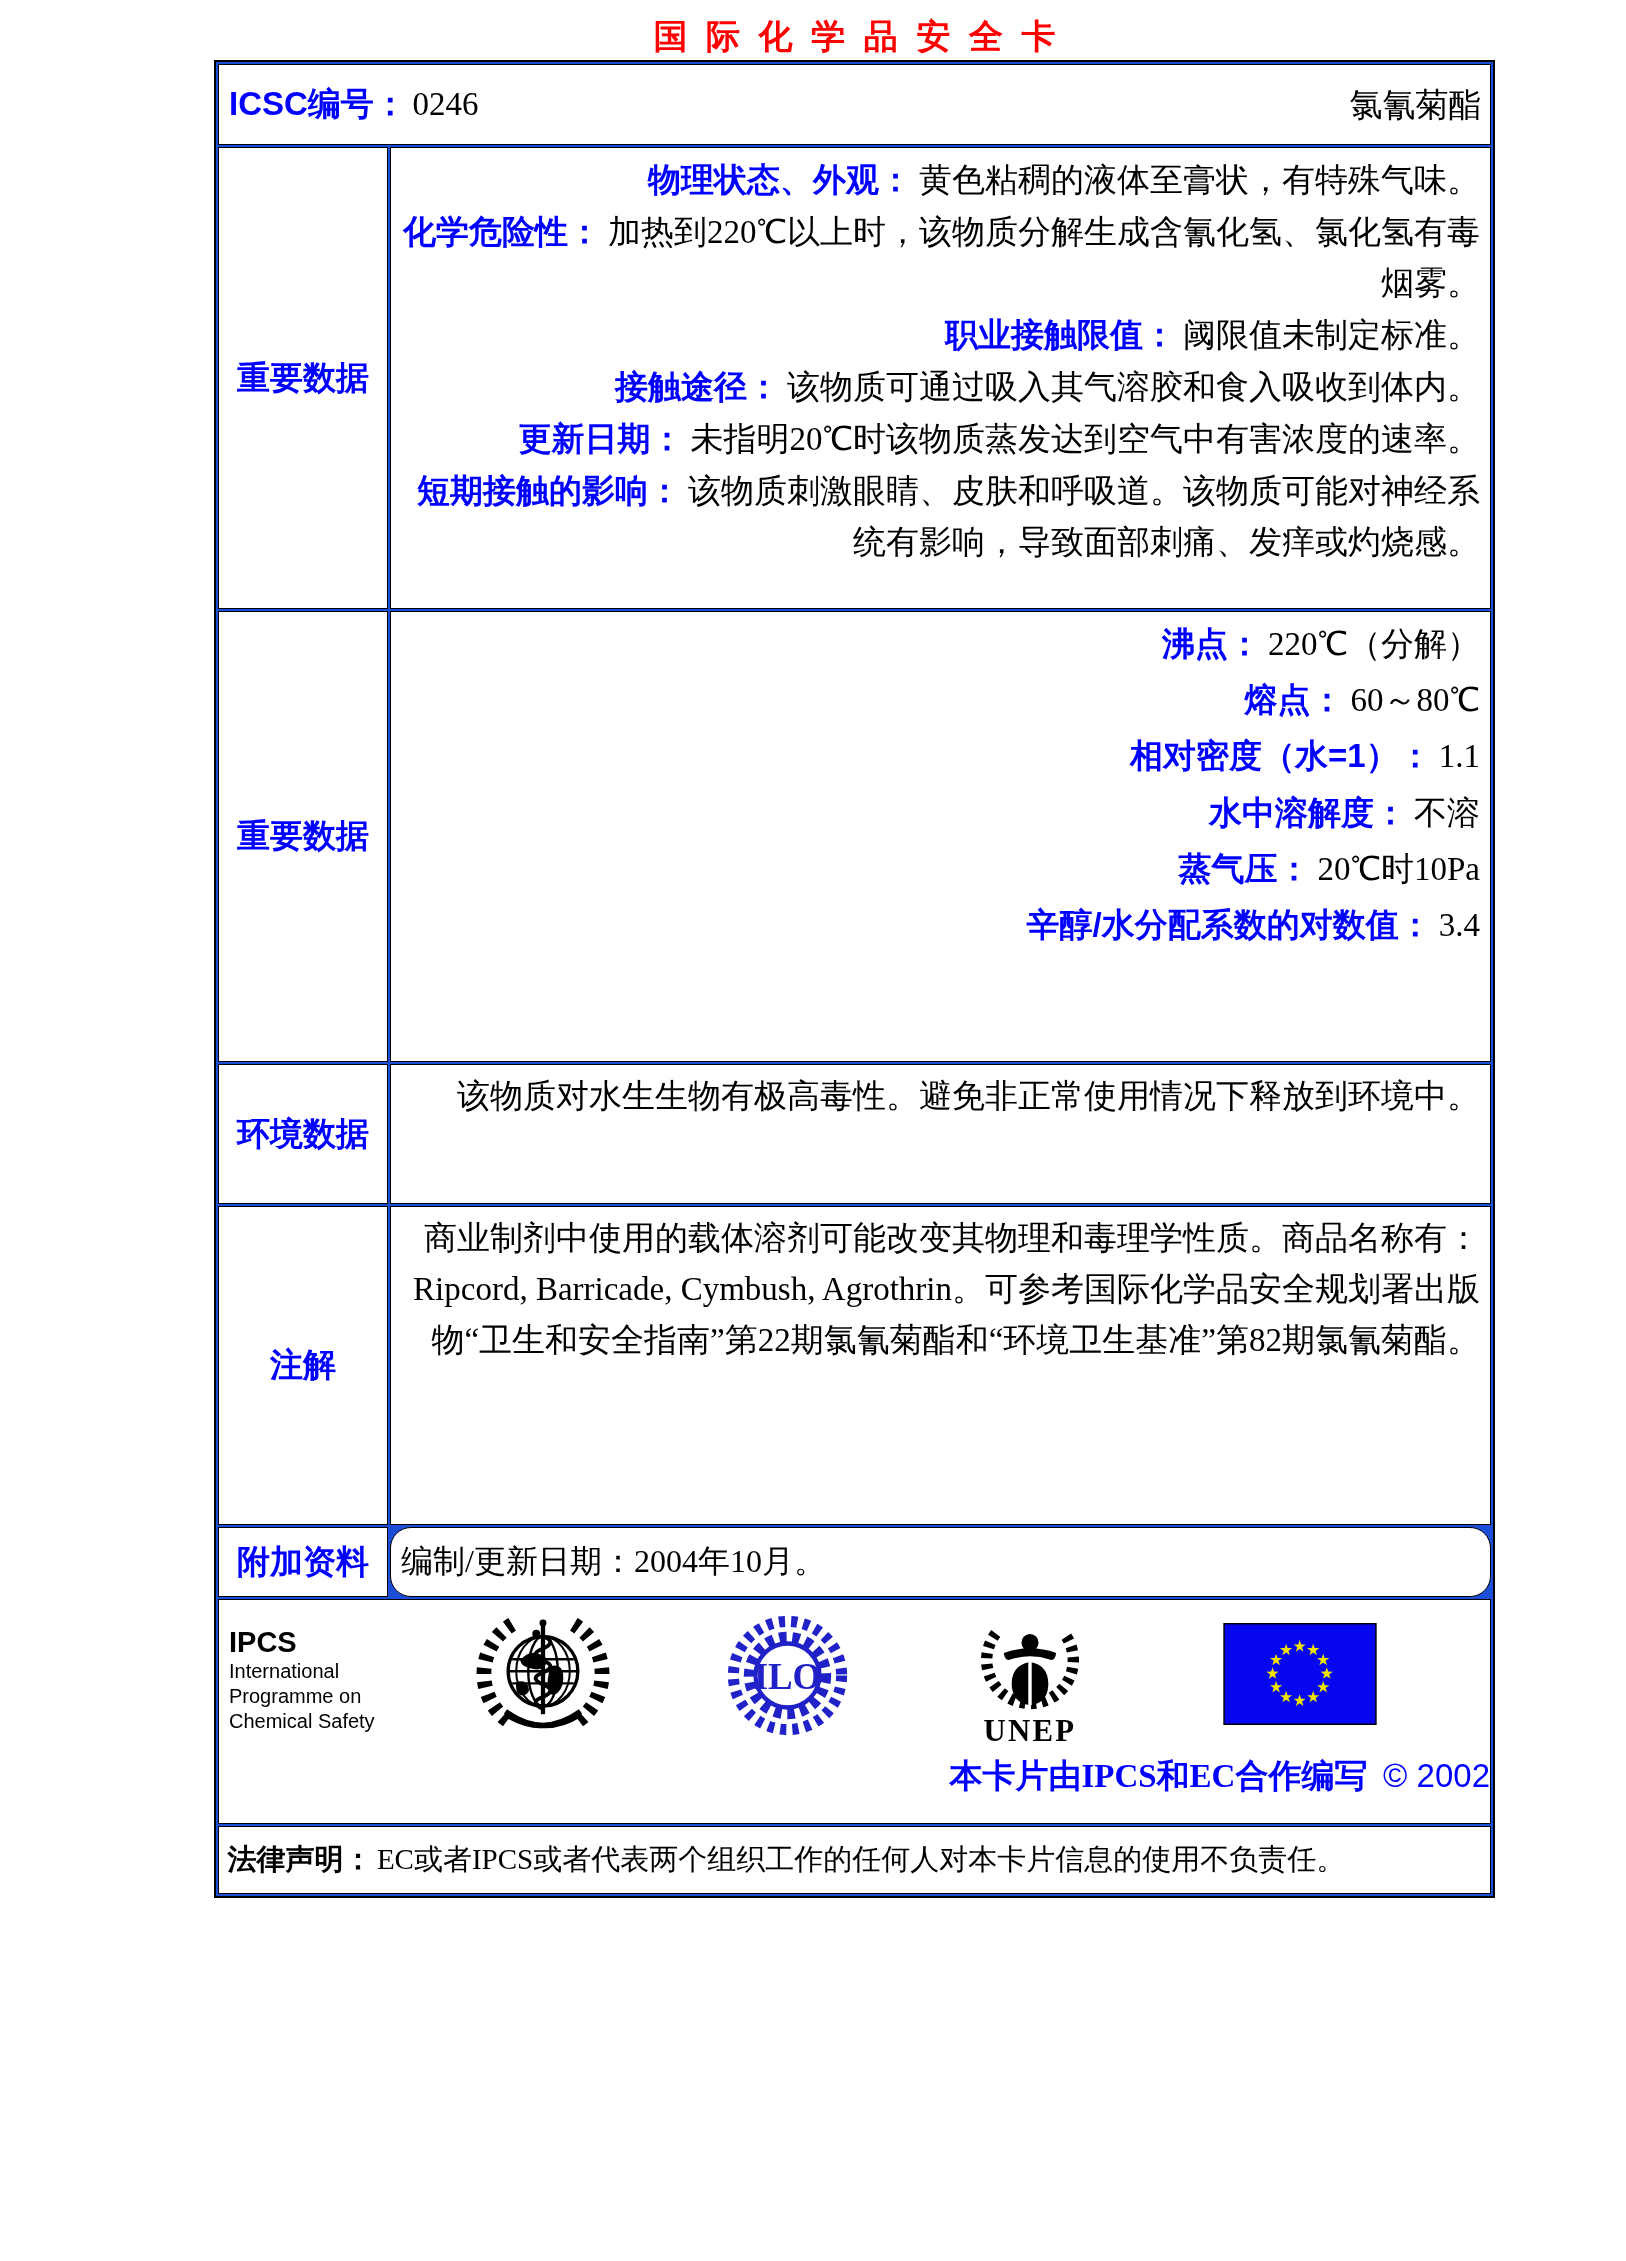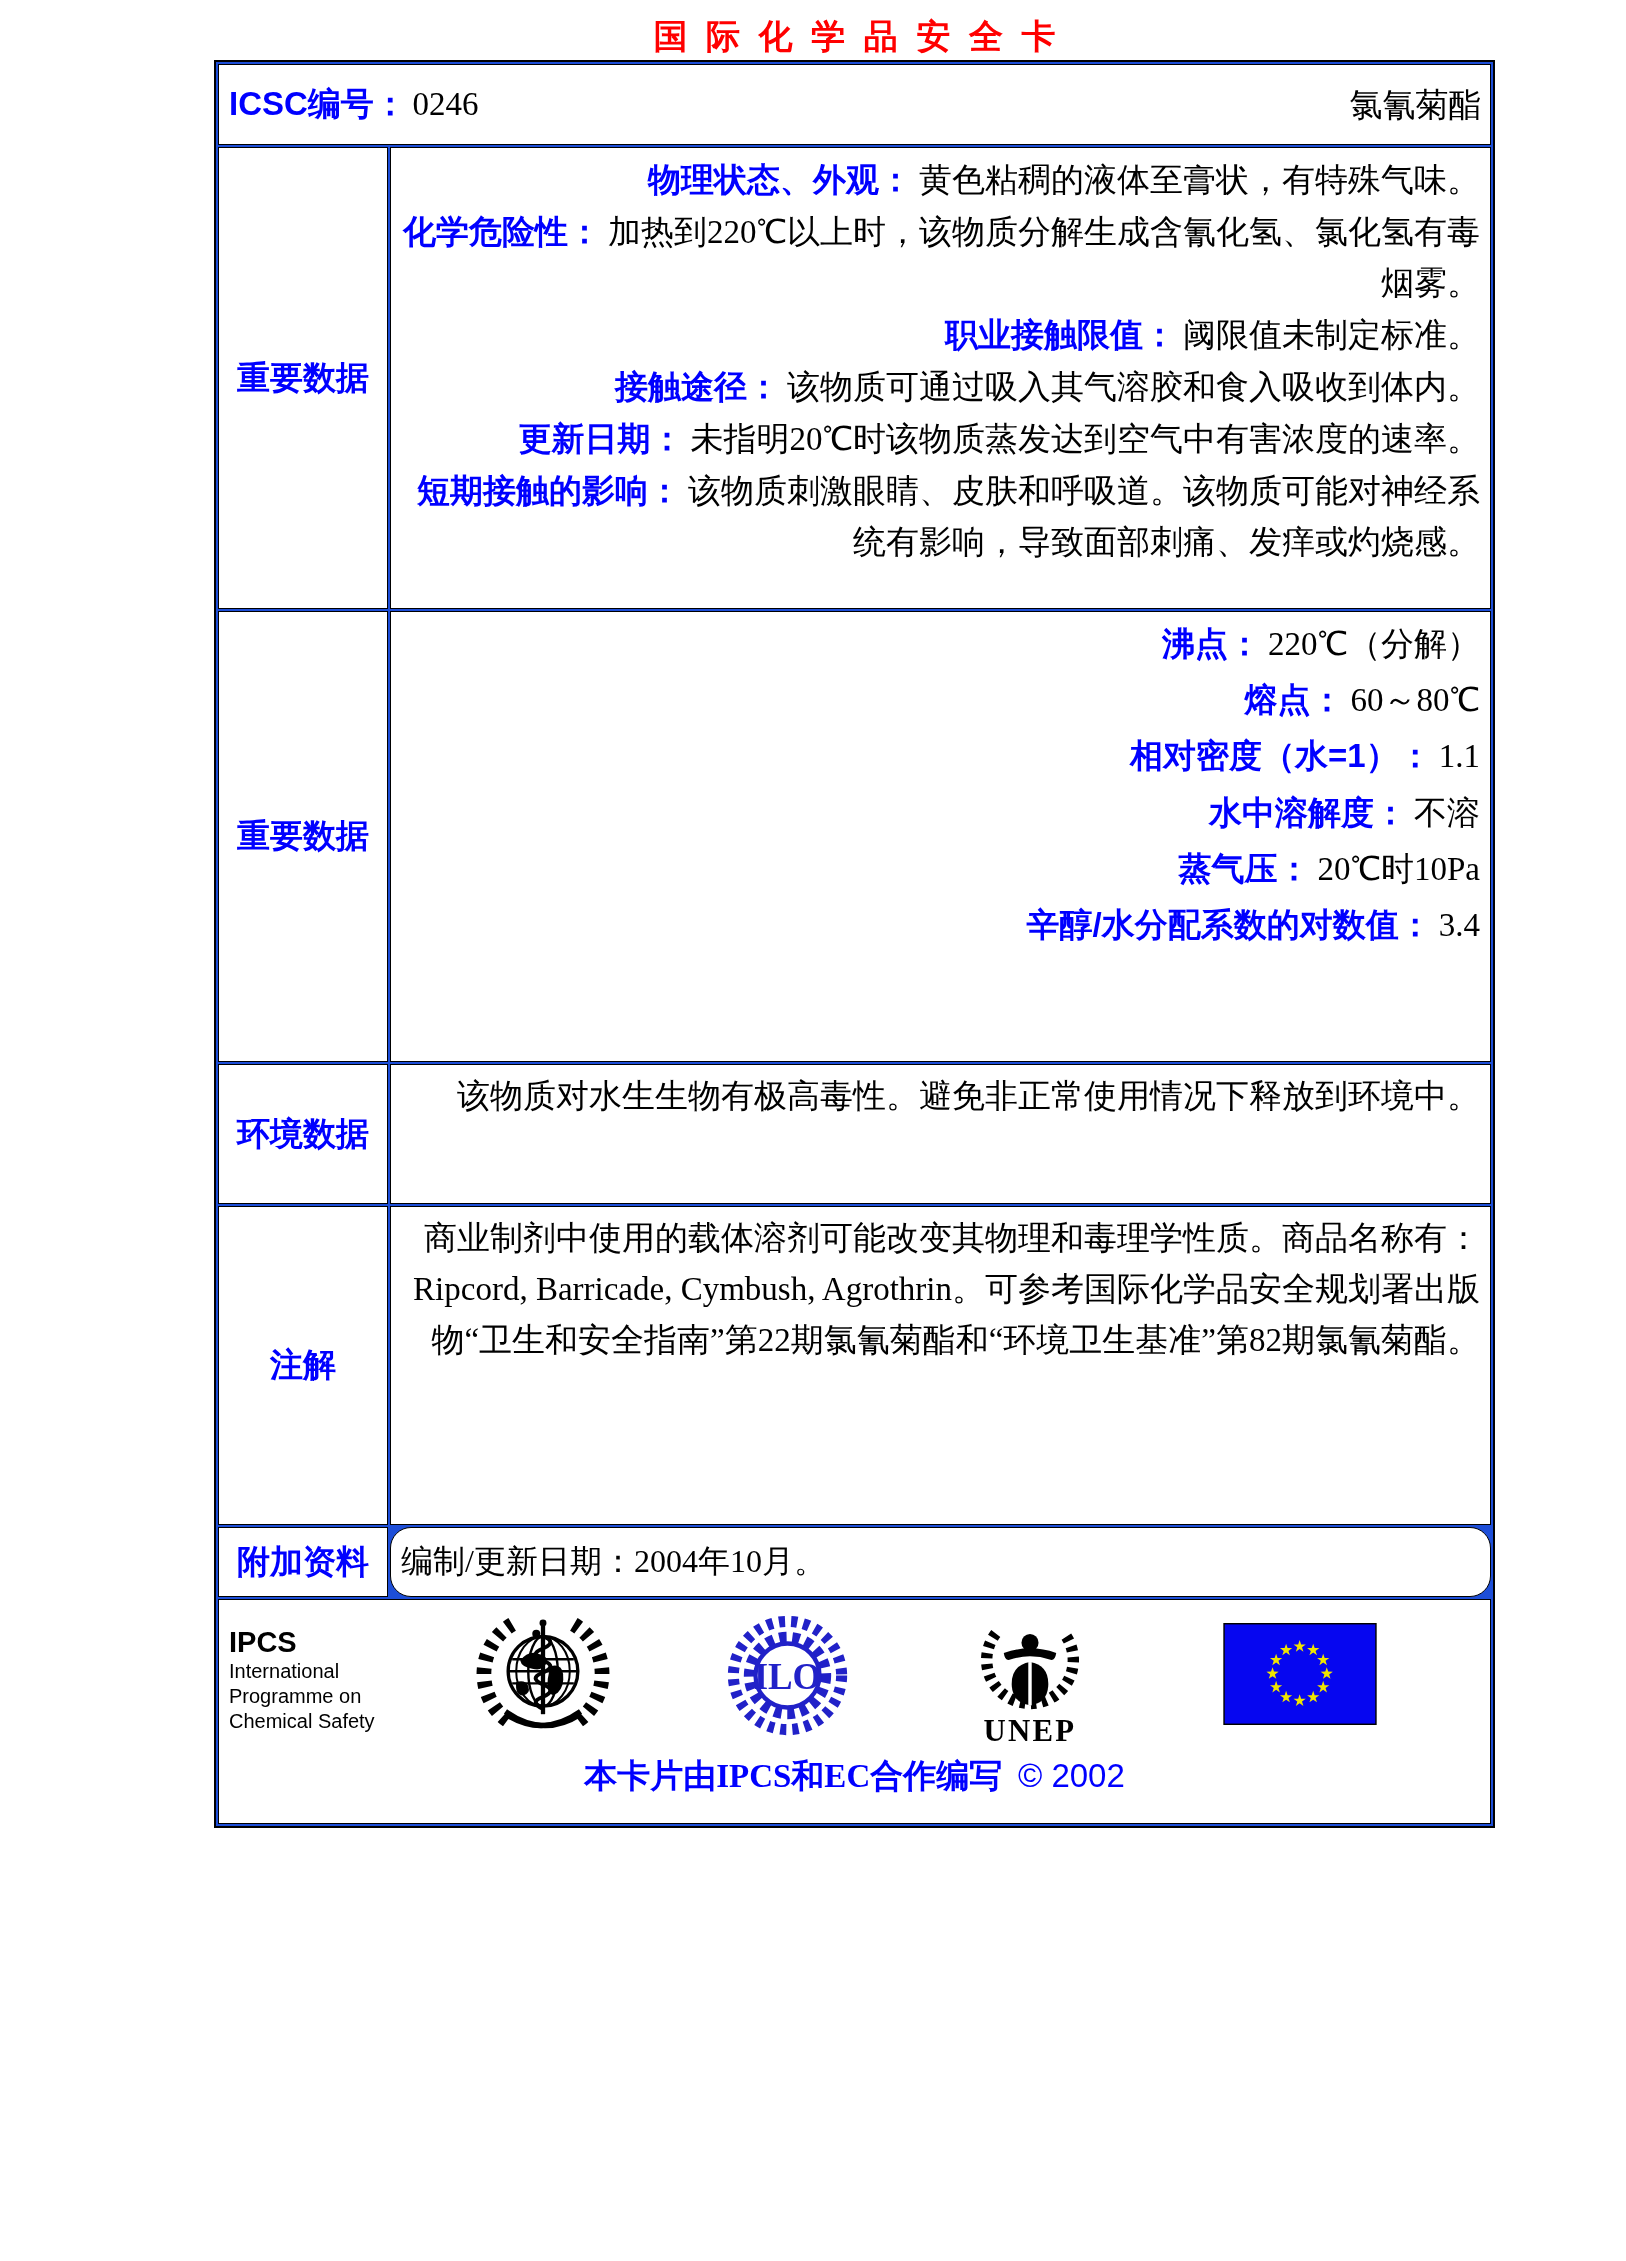--- a/index.html
+++ b/index.html
@@ -46,21 +46,21 @@
   
   td.logos-cell { position:relative; padding:12px; }
   .ipcs-block { position:absolute; left:10px; top:26px; color:#000; }
   .ipcs-title { font-family:"Liberation Sans", sans-serif; font-weight:bold; font-size:29px; line-height:33px; }
   .ipcs-sub { font-family:"Liberation Sans", sans-serif; font-size:20px; line-height:25px; }
   .who-logo  { position:absolute; left:257px; top:7.1px; }
   .ilo-logo  { position:absolute; left:504px; top:14.3px; }
   .unep-logo { position:absolute; left:754px; top:7.1px; }
   .eu-flag   { position:absolute; left:1004px; top:23px; }
   .caption-line {
-    position:absolute; left:0; top:154px; width:100%; text-align:center;
+    position:absolute; left:0; top:154px; width:100%; text-align:right;
     font-family:"Liberation Serif", serif; font-weight:bold;
     font-size:33px; color:#0000FF; white-space:nowrap;
   }
   .copyright { font-family:"Liberation Sans", sans-serif; font-weight:normal; margin-left:15.7px; }
   
   td.legal-cell { height:66px; vertical-align:middle; padding:0 8.6px; font-size:29px; }
   .legal-label { font-family:"Liberation Sans", sans-serif; font-weight:bold; color:#000; margin-right:4.3px; }
 </style>
 </head>
 <body>
@@ -202,17 +202,22 @@
           <use href="#eu-star" transform="translate(74,52)"></use>
           <use href="#eu-star" transform="translate(88,38)"></use>
         </svg>
 
         <div class="caption-line">
           <span>本卡片由IPCS和EC合作编写</span><span class="copyright">© 2002</span>
         </div>
       </td>
     </tr>
 
+    <tr>
+      <td colspan="2" class="legal-cell">
+        <span class="legal-label">法律声明：</span><span>EC或者IPCS或者代表两个组织工作的任何人对本卡片信息的使用不负责任。</span>
+      </td>
+    </tr>
 
   </tbody>
     </table>
 </div>
 
 
 </body></html>

